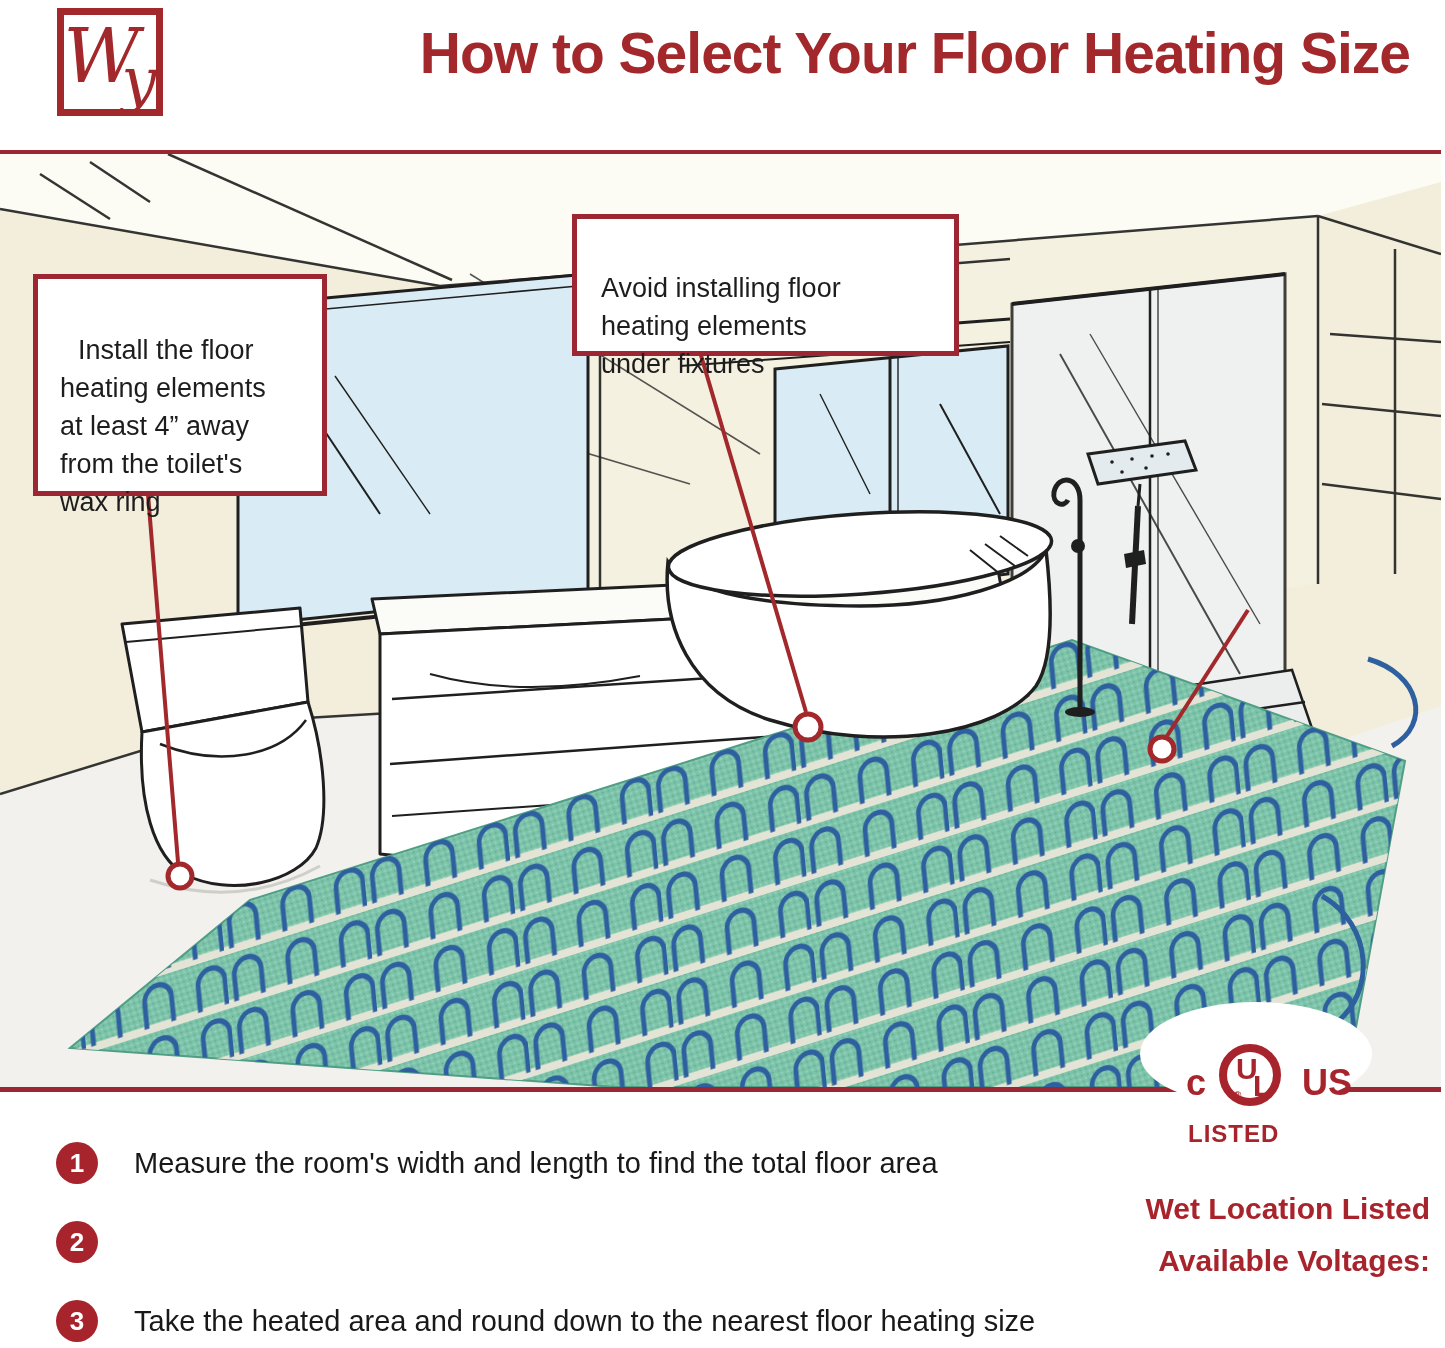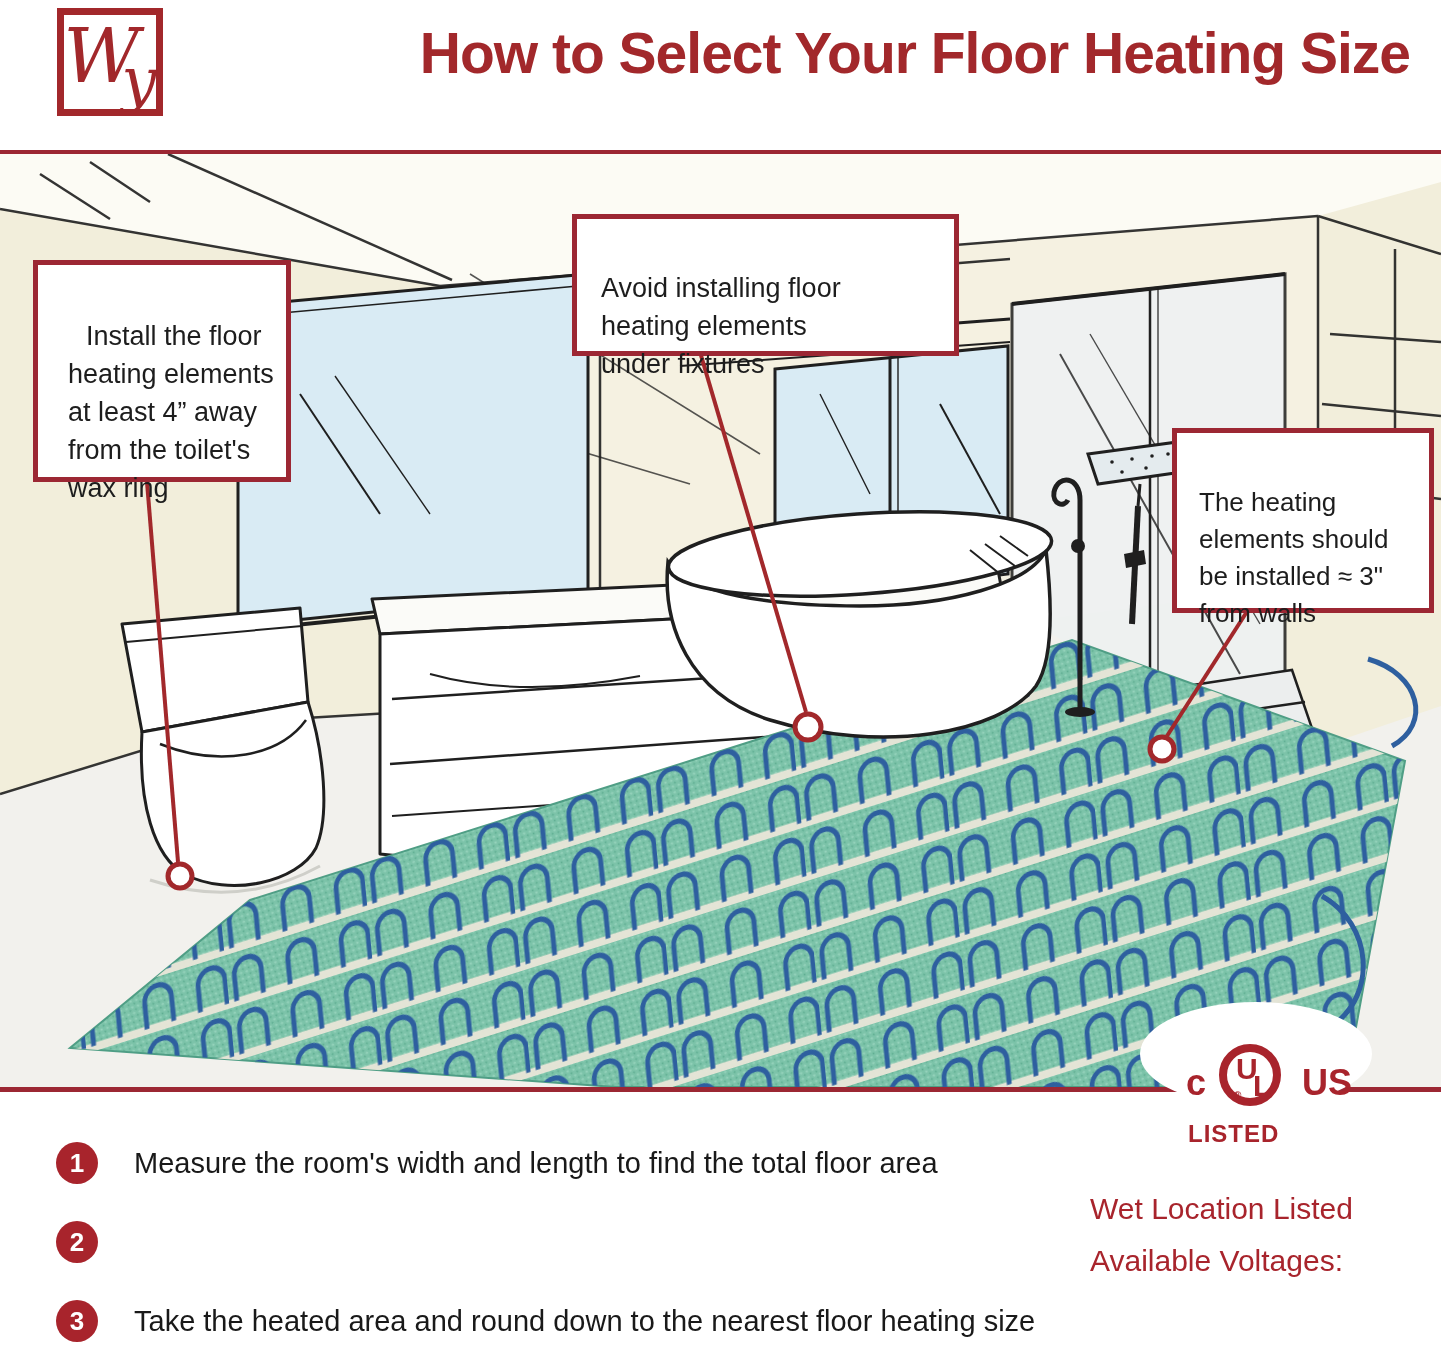--- a/index.html
+++ b/index.html
@@ -23,43 +23,43 @@
               font-size:57px;font-weight:600;letter-spacing:-1px;color:var(--accent);white-space:nowrap}
 
   
   .scene{position:absolute;left:0;top:150px;width:1441px;height:942px;background:var(--wall-beige);
          border-top:4px solid var(--accent-dark);border-bottom:5px solid var(--accent-dark);
          border-right:4px solid var(--accent-dark);}
   .scene svg{display:block}
 
   .callout{position:absolute;background:#fff;border:5px solid var(--accent-dark);
            color:#1d1d1d;font-size:27px;line-height:38px;font-weight:500;white-space:pre-line}
-  .callout-toilet{left:33px;top:106px;width:258px;height:222px;padding:14px 12px 10px 30px}
+  .callout-toilet{left:33px;top:120px;width:294px;height:222px;padding:14px 12px 10px 22px}
   .callout-toilet .callout-text{display:inline-block;text-indent:18px}
   .callout-toilet .callout-text::first-line{text-indent:18px}
   .callout-fixtures{left:572px;top:60px;width:387px;height:142px;padding:12px 12px 10px 24px}
   .callout-walls{left:1172px;top:274px;width:262px;height:185px;padding:14px 10px 10px 22px;
                  font-size:26px;line-height:37px}
 
   
   .ul-blob{position:absolute;left:1140px;top:1002px;width:232px;height:104px;background:#fff;
            border-radius:50%}
   .ul-circle{position:absolute;left:1219px;top:1044px;width:62px;height:62px;background:#fff;
              border:8px solid var(--step-badge);border-radius:50%}
   .ul-u{position:absolute;left:9px;top:0px;font-size:30px;font-weight:bold;color:var(--step-badge)}
   .ul-l{position:absolute;left:26px;top:17px;font-size:30px;font-weight:bold;color:var(--step-badge)}
   .ul-reg{position:absolute;left:7px;top:38px;font-size:10px;font-weight:bold;color:var(--step-badge)}
   .ul-c{position:absolute;left:1186px;top:1062px;font-size:36px;font-weight:bold;color:var(--step-badge)}
   .ul-us{position:absolute;left:1302px;top:1062px;font-size:36px;font-weight:bold;color:var(--step-badge)}
   .ul-listed{position:absolute;left:1188px;top:1120px;width:140px;
              font-size:24px;font-weight:bold;letter-spacing:1px;color:var(--step-badge)}
 
   
-  .listing-info{position:absolute;left:1090px;top:1192px;width:340px;text-align:left;
-                color:var(--step-badge);font-weight:normal}
+  .listing-info{position:absolute;left:1090px;top:1192px;width:340px;text-align:right;
+                color:var(--step-badge);font-weight:bold}
   .listing-wet{font-size:30px;margin-bottom:18px}
   .listing-volt-label{font-size:30px}
   .listing-volt-value{font-size:30px;margin-top:4px}
 
   
   .step-row{position:absolute;left:56px;display:flex;align-items:center;gap:36px}
   .step-row.r1{top:1140px;height:46px}
   .step-row.r2{top:1200px;height:84px}
   .step-row.r3{top:1298px;height:46px}
   .step-badge{flex:0 0 auto;width:42px;height:42px;border-radius:50%;background:var(--step-badge);
@@ -220,26 +220,20 @@
 heating elements
 at least 4” away
 from the toilet's
 wax ring</span>
     </div>
     <div class="callout callout-fixtures">
       <span class="callout-text">Avoid installing floor
 heating elements
 under fixtures</span>
     </div>
-    <div class="callout callout-walls">
-      <span class="callout-text">The heating
-elements should
-be installed ≈ 3"
-from walls</span>
-    </div>
   </div>
 
   <div class="ul-blob"></div>
   <div class="ul-c">c</div>
   <div class="ul-circle">
     <span class="ul-u">U</span>
     <span class="ul-l">L</span>
     <span class="ul-reg">®</span>
   </div>
   <div class="ul-us">US</div>

